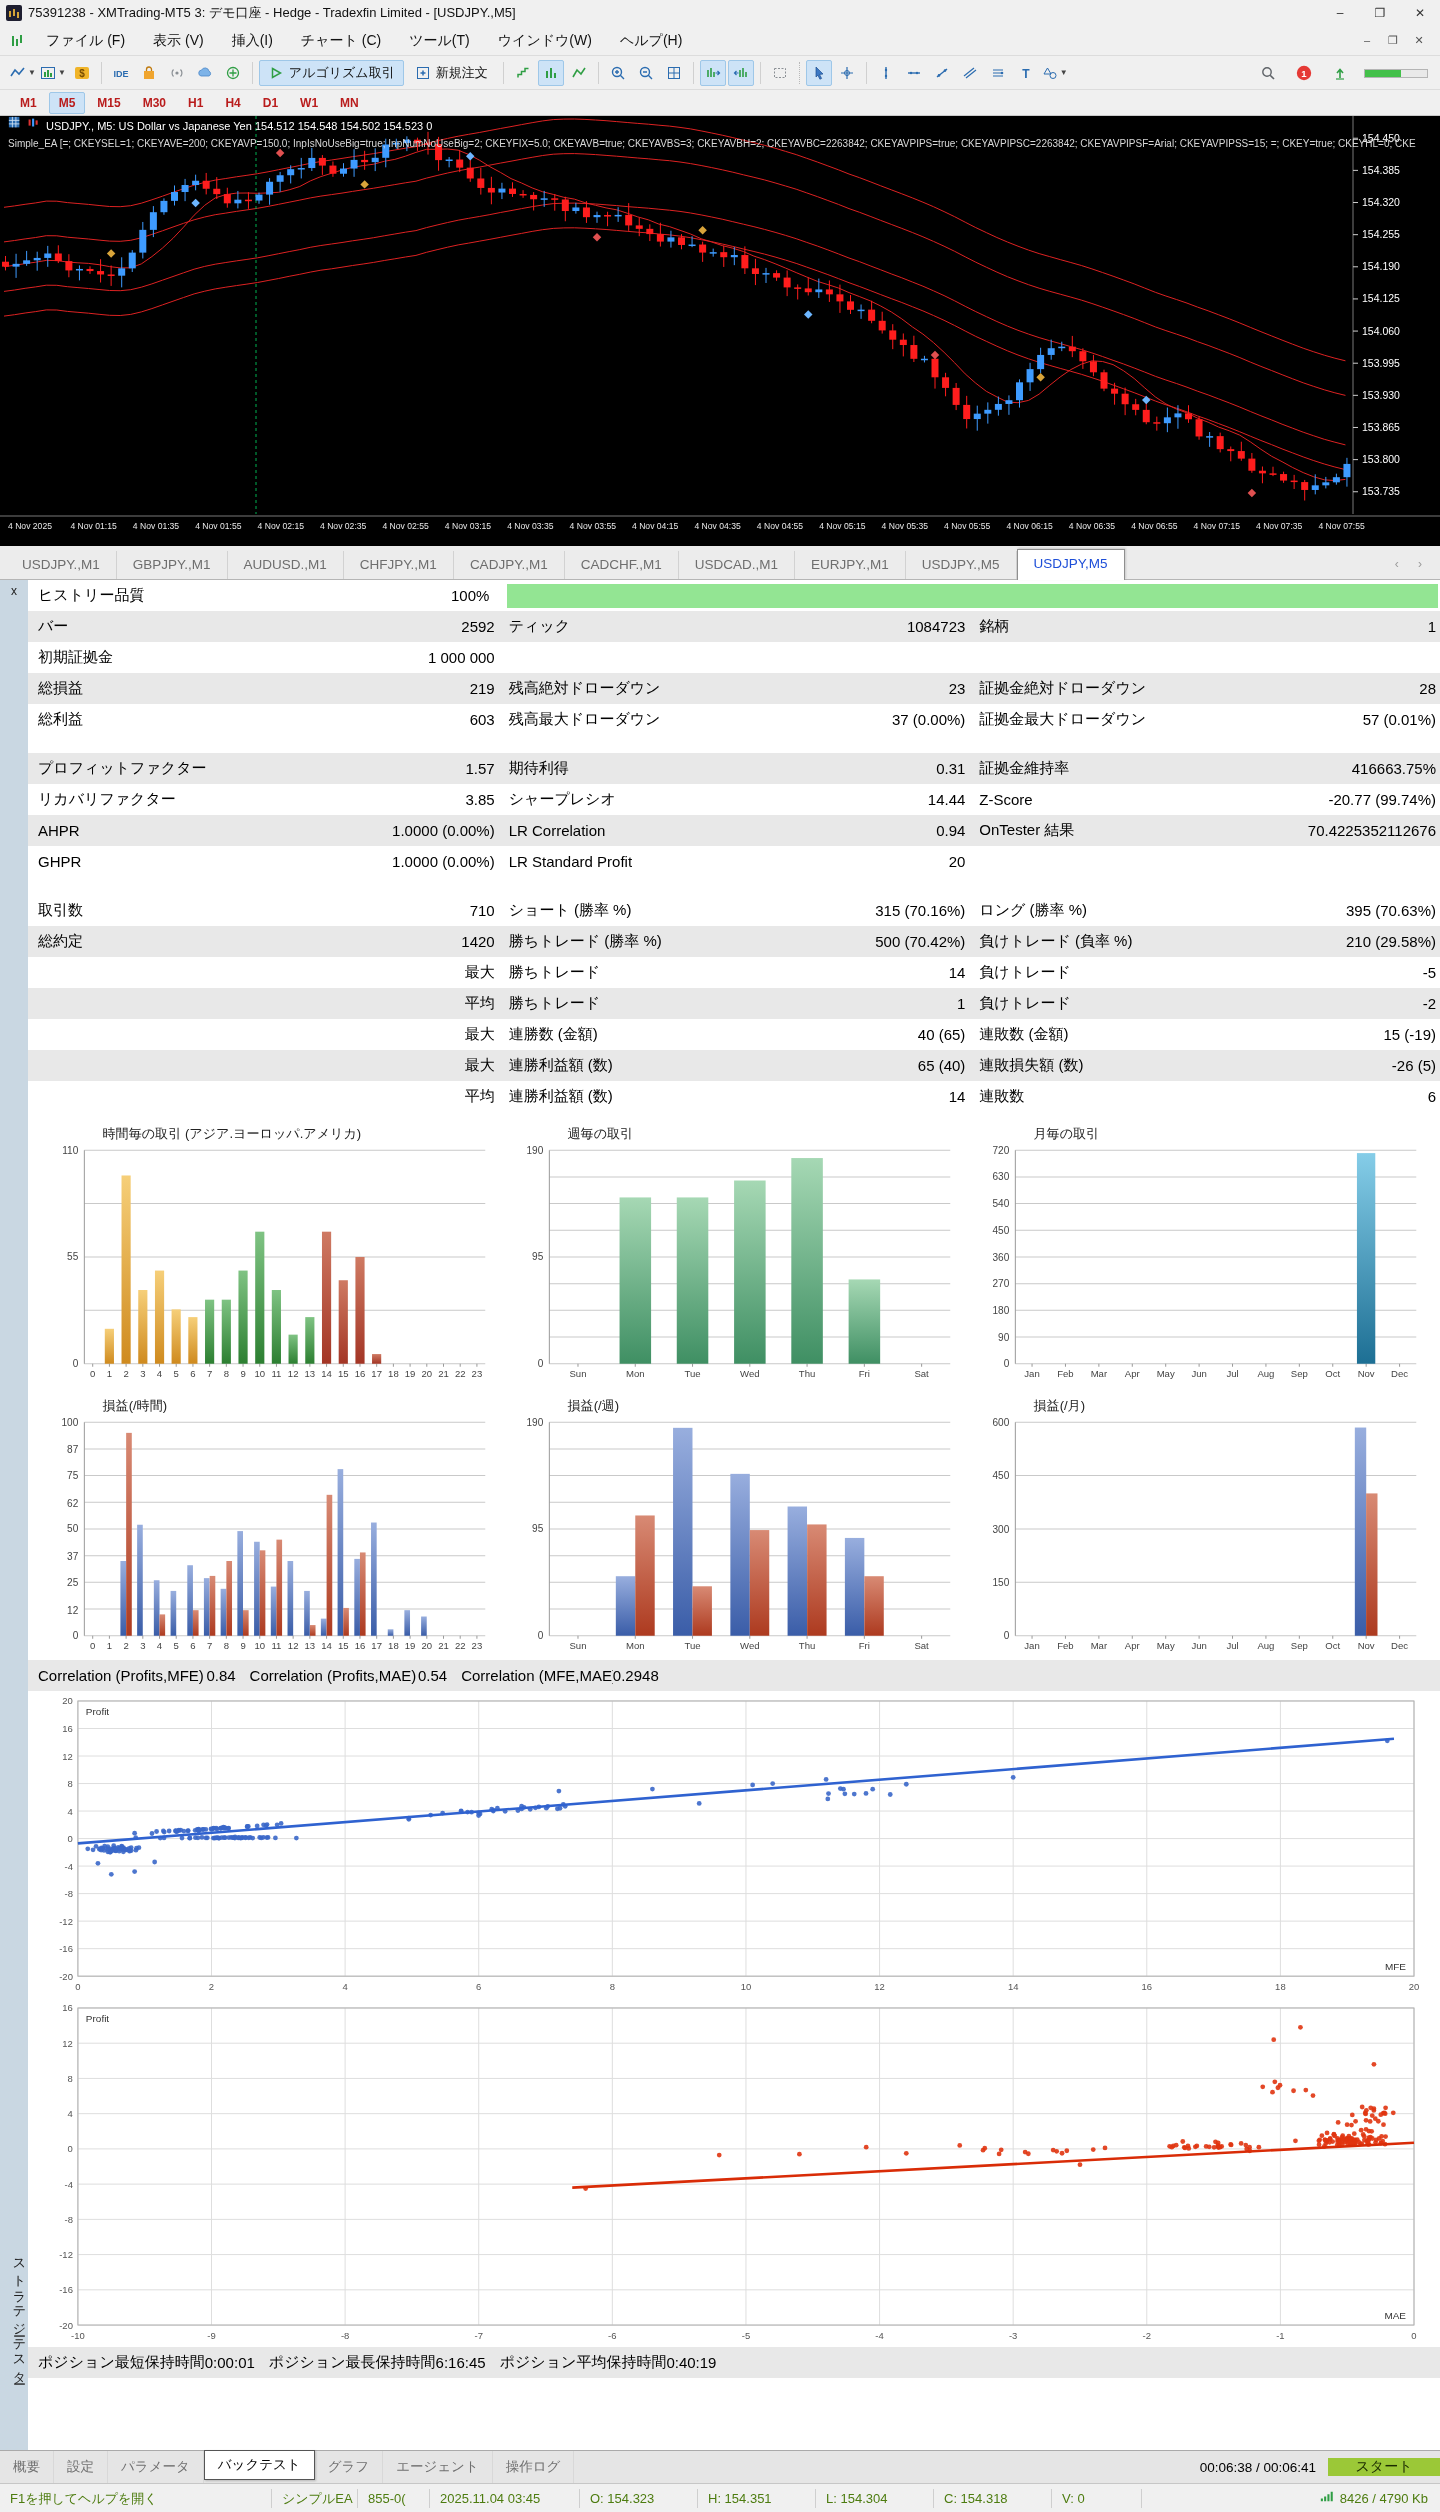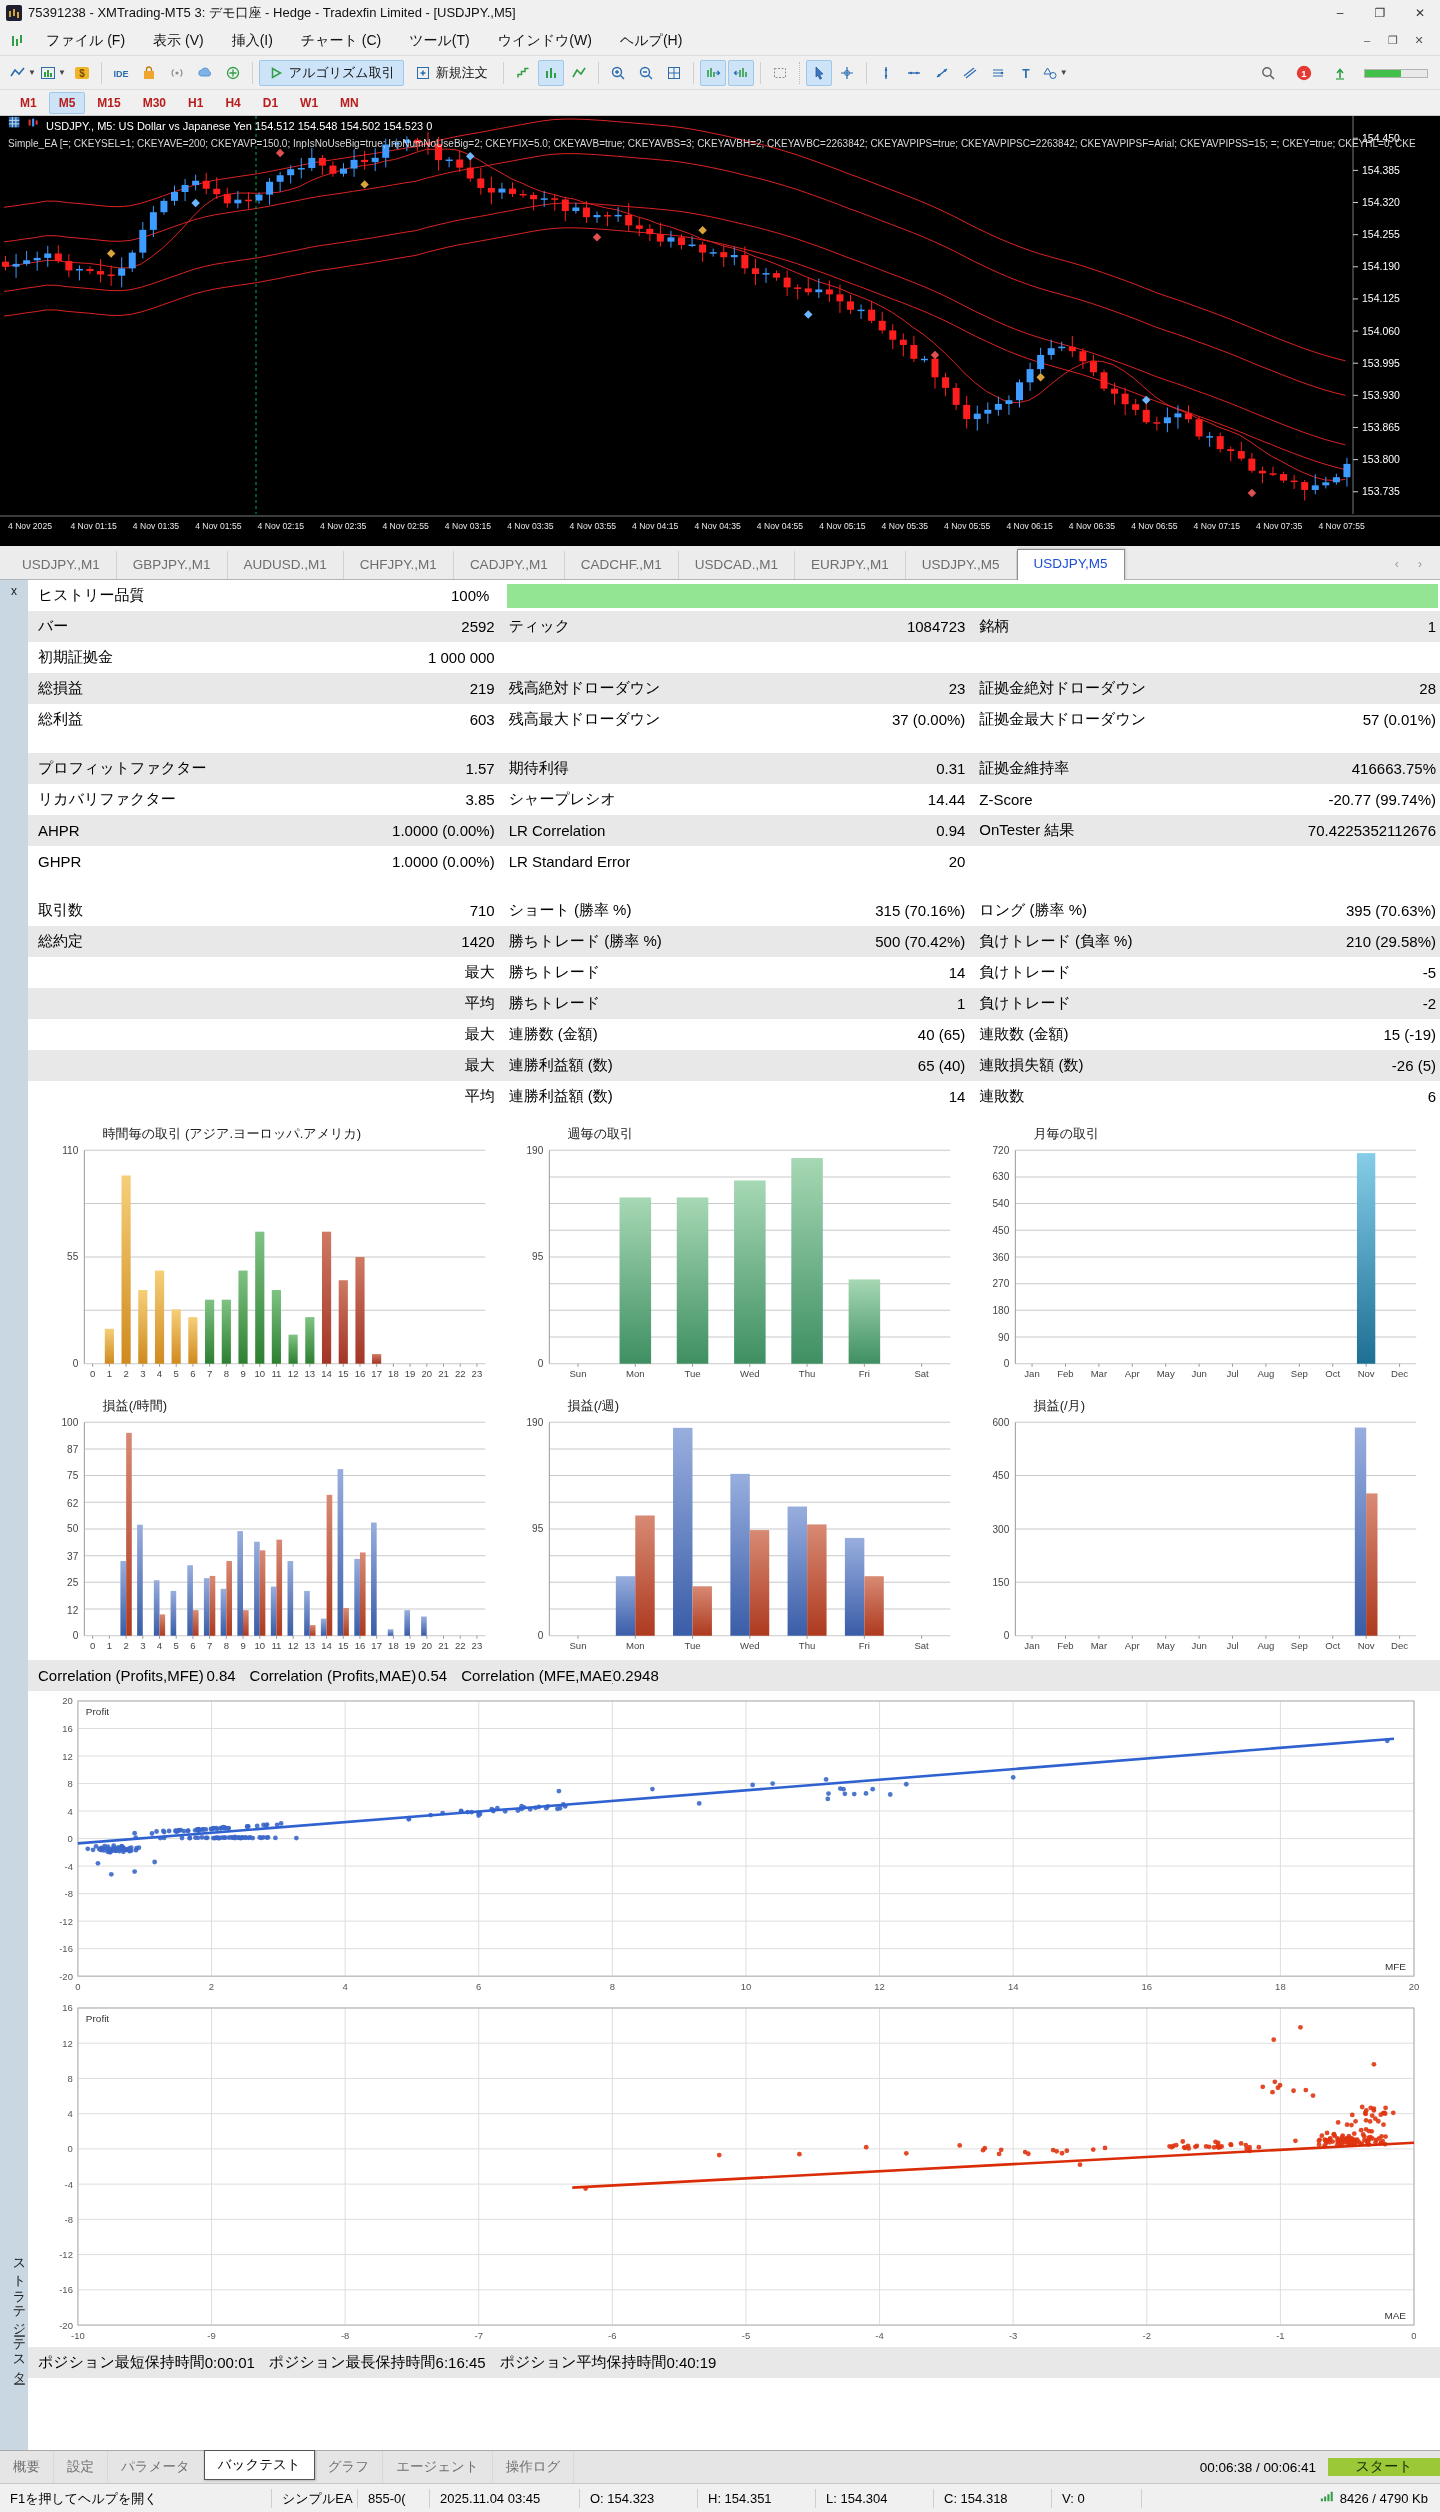--- a/index.html
+++ b/index.html
@@ -46,21 +46,21 @@
   .chartsgrid { display:grid; grid-template-columns:repeat(3,1fr); gap:10px; padding:12px 16px 2px 10px; }
   .bcard { background:#fff; }
   .corr-row, .hold-row { flex:none; }
   .scatterbox { padding:2px 14px 0 6px; flex:none; }
   .btabbar { height:33px; background:#e5e5e5; border-top:1px solid #aaa; display:flex; align-items:stretch; font-size:13.5px;text-align:right; }
   .btab { display:flex; align-items:center; padding:0 13px; color:#707070; border-right:1px solid #d8d8d8; }
   .btab.active { background:#fff; color:#000; border:1px solid #555; margin:-1px 0 3px 0; box-shadow:1px 1px 2px rgba(0,0,0,.2); }
   .btab-right { margin-left:auto; display:flex; align-items:center; gap:12px; }
   .timer { font-size:13.5px; color:#000; }
   .startbtn { width:112px; background:#9bc837; color:#1a2a00; display:flex; align-items:center; justify-content:center; font-size:14px; }
-  .statusbar { height:29px; background:#f0f0f0; border-top:1px solid #c6c6c6; display:flex; align-items:center; font-size:13px; color:#000000; }
+  .statusbar { height:29px; background:#f0f0f0; border-top:1px solid #c6c6c6; display:flex; align-items:center; font-size:13px; color:#4d7c0f; }
   .scell { padding:0 10px; border-right:1px solid #cfcfcf; height:19px; line-height:19px; white-space:nowrap; overflow:hidden; flex:none; }
   .scell.first { width:272px; border-right:1px solid #cfcfcf; }
   .sright { margin-left:auto; display:flex; align-items:center; gap:5px; padding-right:12px; }
   svg text { font-family:"Liberation Sans","DejaVu Sans",sans-serif; }
 </style>
 </head>
 <body>
 
 <div class="titlebar">
   <span style="display:inline-flex;margin-right:6px;" id="logoicon">
@@ -784,21 +784,21 @@
             <span class="lab">OnTester 結果</span>
             <span class="val">70.4225352112676</span>
           </div>
         </div>
         <div class="statrow">
           <div class="g">
             <span class="lab">GHPR</span>
             <span class="val">1.0000 (0.00%)</span>
           </div>
           <div class="g">
-            <span class="lab">LR Standard Error</span>
+            <span class="lab">LR Standard Profit</span>
             <span class="val">20</span>
           </div>
           <div class="g">
             <span class="lab"></span>
             <span class="val"></span>
           </div>
         </div>
         <div class="statgap"></div>
         <div class="statrow">
           <div class="g">

